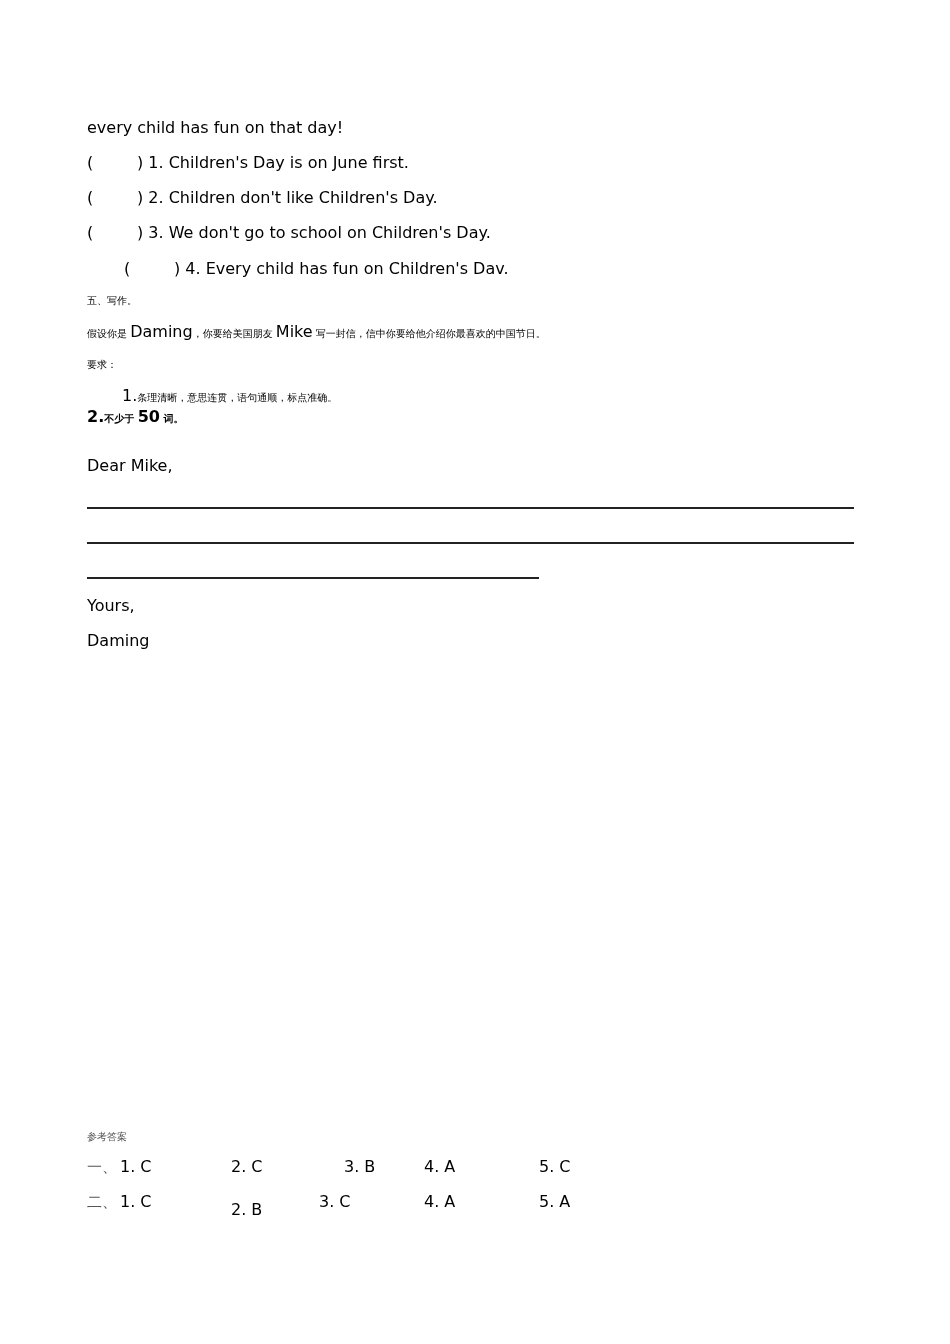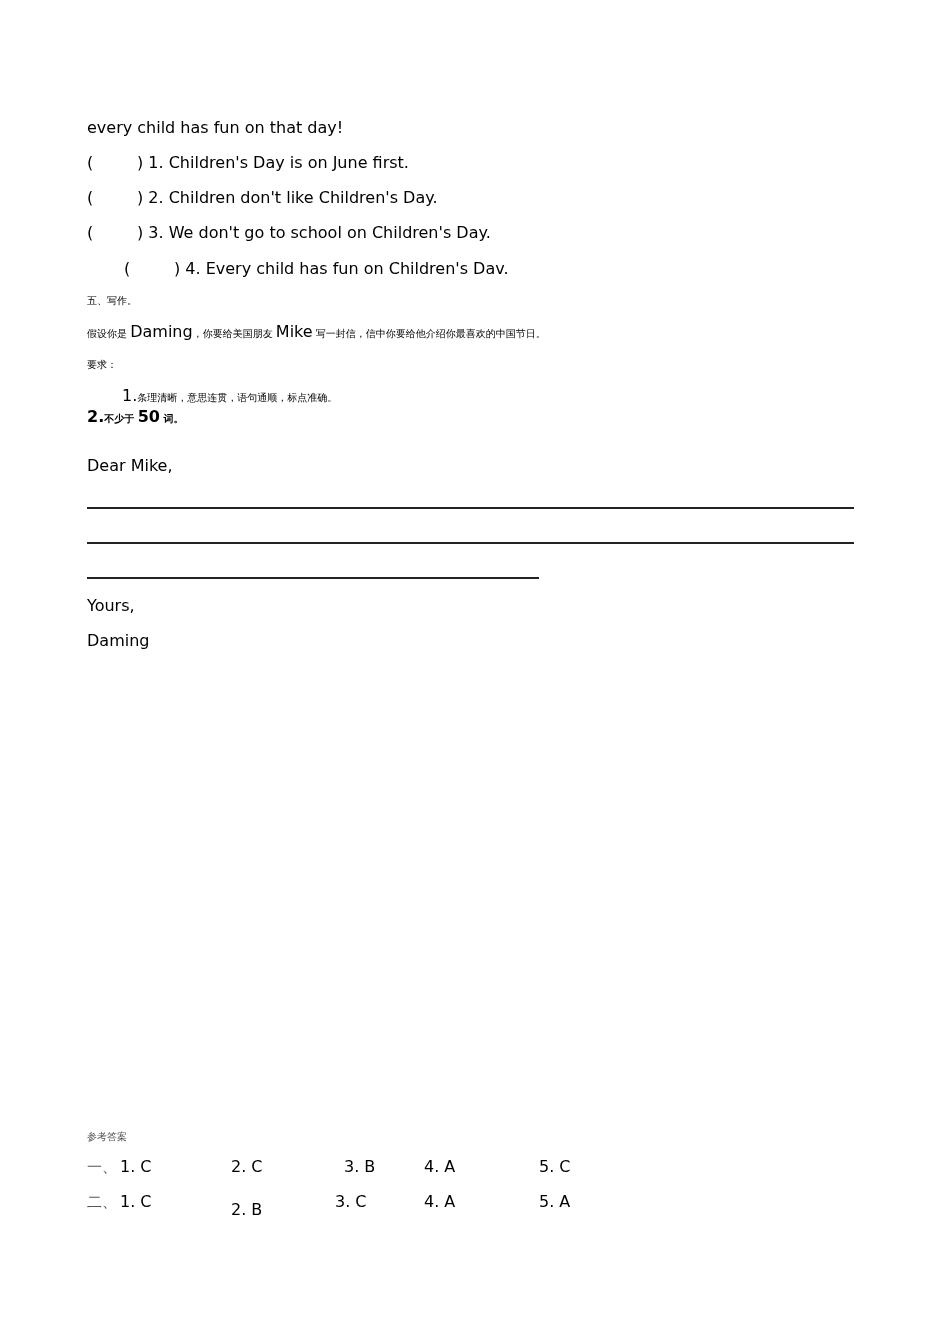--- a/index.html
+++ b/index.html
@@ -69,16 +69,16 @@
   <span style="left:144px;">2. C</span>
   <span style="left:232px;margin-left:25px;">3. B</span>
   <span style="left:337px;">4. A</span>
   <span style="left:452px;">5. C</span>
 </div>
 
 <div class="ans-row" style="top:1192px;">
   <span class="lbl" style="left:0;">二、</span>
   <span style="left:33px;">1. C</span>
   <span style="left:144px;margin-top:8px;">2. B</span>
-  <span style="left:232px;margin-left:16px;">3. C</span>
+  <span style="left:232px;">3. C</span>
   <span style="left:337px;">4. A</span>
   <span style="left:452px;">5. A</span>
 </div>
 
 </body></html>

